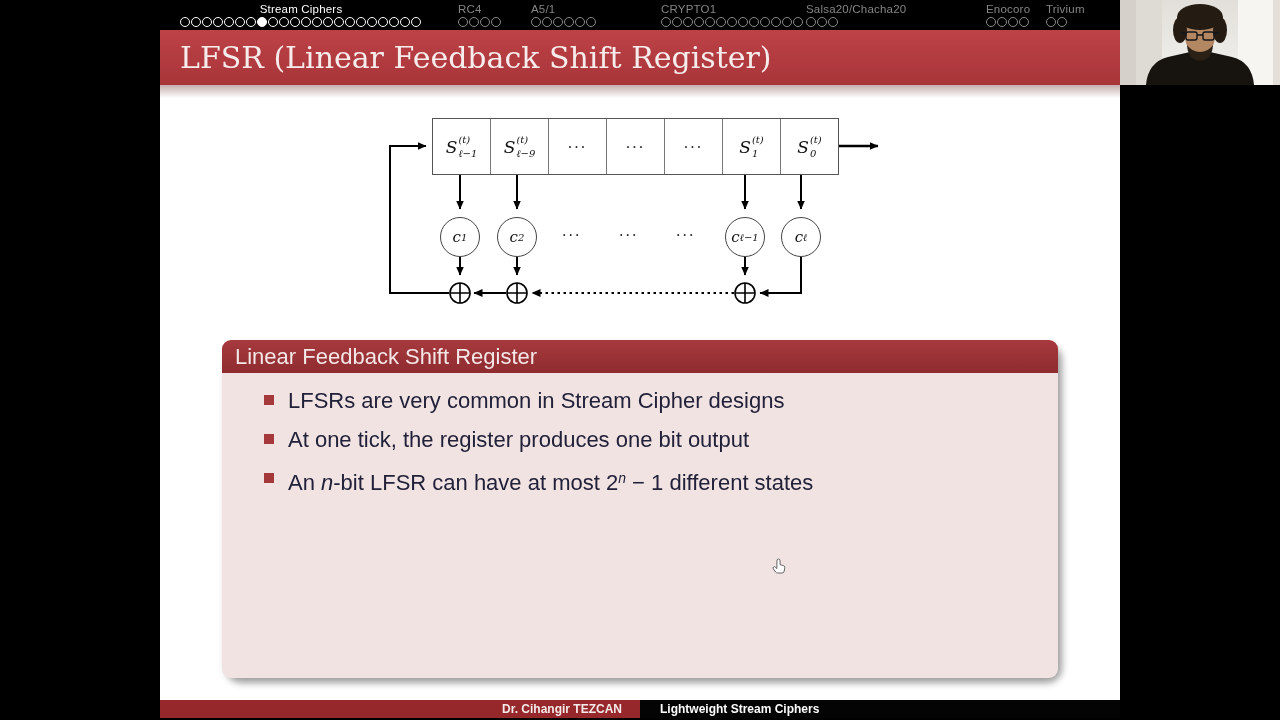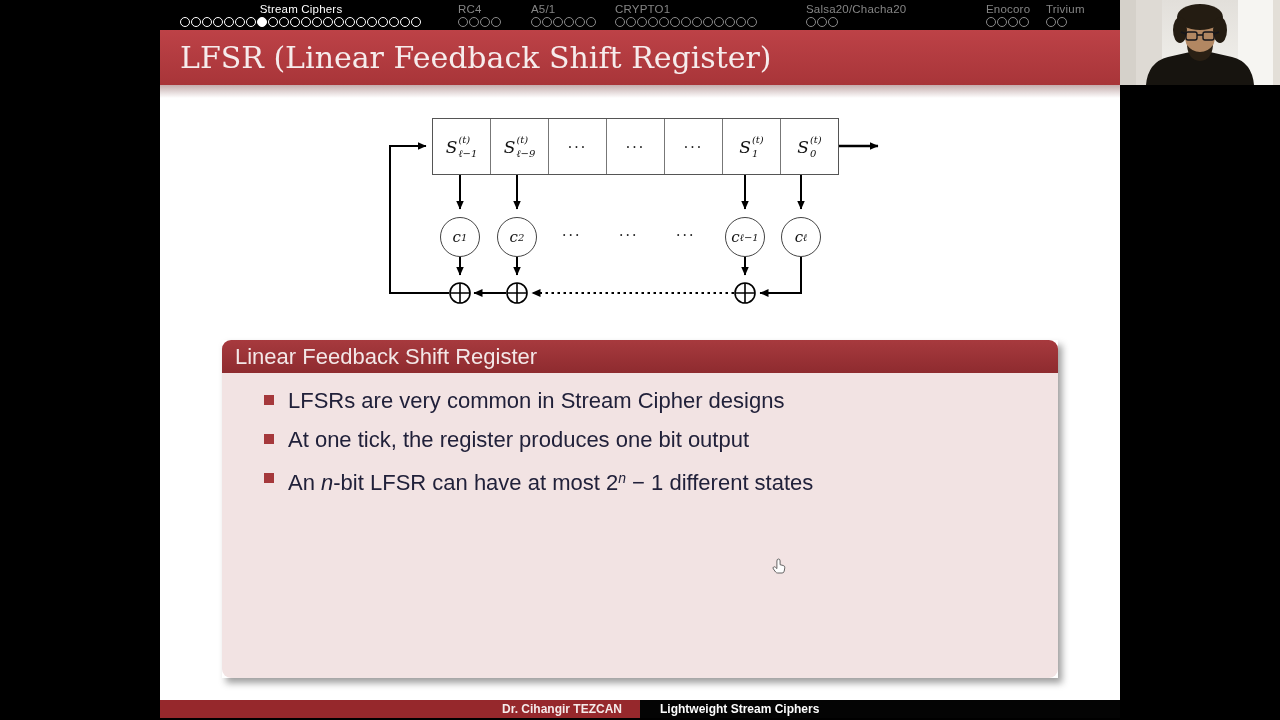--- a/index.html
+++ b/index.html
@@ -40,21 +40,21 @@
   .mdots{font-family:"DejaVu Serif",serif;font-size:14px;color:#222;letter-spacing:2px;}
   .tap{position:absolute;width:40px;height:40px;border:1.2px solid #444;border-radius:50%;
       display:flex;align-items:center;justify-content:center;background:#fff;box-sizing:border-box;}
   .tap .mbase{font-size:15px;}
   .tap .msubi{font-family:"DejaVu Serif",serif;font-style:italic;font-size:10px;color:#111;
       vertical-align:-4px;}
   .tapdots{position:absolute;font-family:"DejaVu Serif",serif;font-size:14px;color:#222;
       letter-spacing:2px;}
 
   
-  .block{position:absolute;left:62px;top:340px;width:836px;border-radius:0;
+  .block{position:absolute;left:62px;top:340px;width:836px;border-radius:15px;
       box-shadow:4px 5px 7px rgba(0,0,0,.38);}
   .block-title{height:33px;line-height:33px;border-radius:9px 9px 0 0;padding-left:13px;
       background:linear-gradient(#a73a3e,#8e2b2f);color:#f3e7e7;font-size:22px;}
   .block-body{height:305px;border-radius:0 0 9px 9px;background:#f2e3e3;
       padding:12px 47px 0 40px;box-sizing:border-box;}
   .block-body ul{list-style:none;margin:0;padding:0;}
   .block-body li{position:relative;padding-left:26px;margin-bottom:8px;
       font-size:22px;line-height:31px;color:#21213a;}
   .bullet-marker{position:absolute;left:2px;top:10px;width:10px;height:10px;background:#a5383b;}
   .ital{font-style:italic;}
@@ -87,21 +87,21 @@
         <div class="sec-dots"><span class="dot"></span><span class="dot"></span><span class="dot"></span><span class="dot"></span><span class="dot"></span><span class="dot"></span><span class="dot"></span><span class="dot filled"></span><span class="dot"></span><span class="dot"></span><span class="dot"></span><span class="dot"></span><span class="dot"></span><span class="dot"></span><span class="dot"></span><span class="dot"></span><span class="dot"></span><span class="dot"></span><span class="dot"></span><span class="dot"></span><span class="dot"></span><span class="dot"></span></div>
       </div>
       <div class="section" style="left:298px">
         <div class="sec-label">RC4</div>
         <div class="sec-dots"><span class="dot"></span><span class="dot"></span><span class="dot"></span><span class="dot"></span></div>
       </div>
       <div class="section" style="left:371px">
         <div class="sec-label">A5/1</div>
         <div class="sec-dots"><span class="dot"></span><span class="dot"></span><span class="dot"></span><span class="dot"></span><span class="dot"></span><span class="dot"></span></div>
       </div>
-      <div class="section" style="left:455px">
+      <div class="section" style="left:501px">
         <div class="sec-label">CRYPTO1</div>
         <div class="sec-dots"><span class="dot"></span><span class="dot"></span><span class="dot"></span><span class="dot"></span><span class="dot"></span><span class="dot"></span><span class="dot"></span><span class="dot"></span><span class="dot"></span><span class="dot"></span><span class="dot"></span><span class="dot"></span><span class="dot"></span></div>
       </div>
       <div class="section" style="left:646px">
         <div class="sec-label">Salsa20/Chacha20</div>
         <div class="sec-dots"><span class="dot"></span><span class="dot"></span><span class="dot"></span></div>
       </div>
       <div class="section" style="left:826px">
         <div class="sec-label">Enocoro</div>
         <div class="sec-dots"><span class="dot"></span><span class="dot"></span><span class="dot"></span><span class="dot"></span></div>

